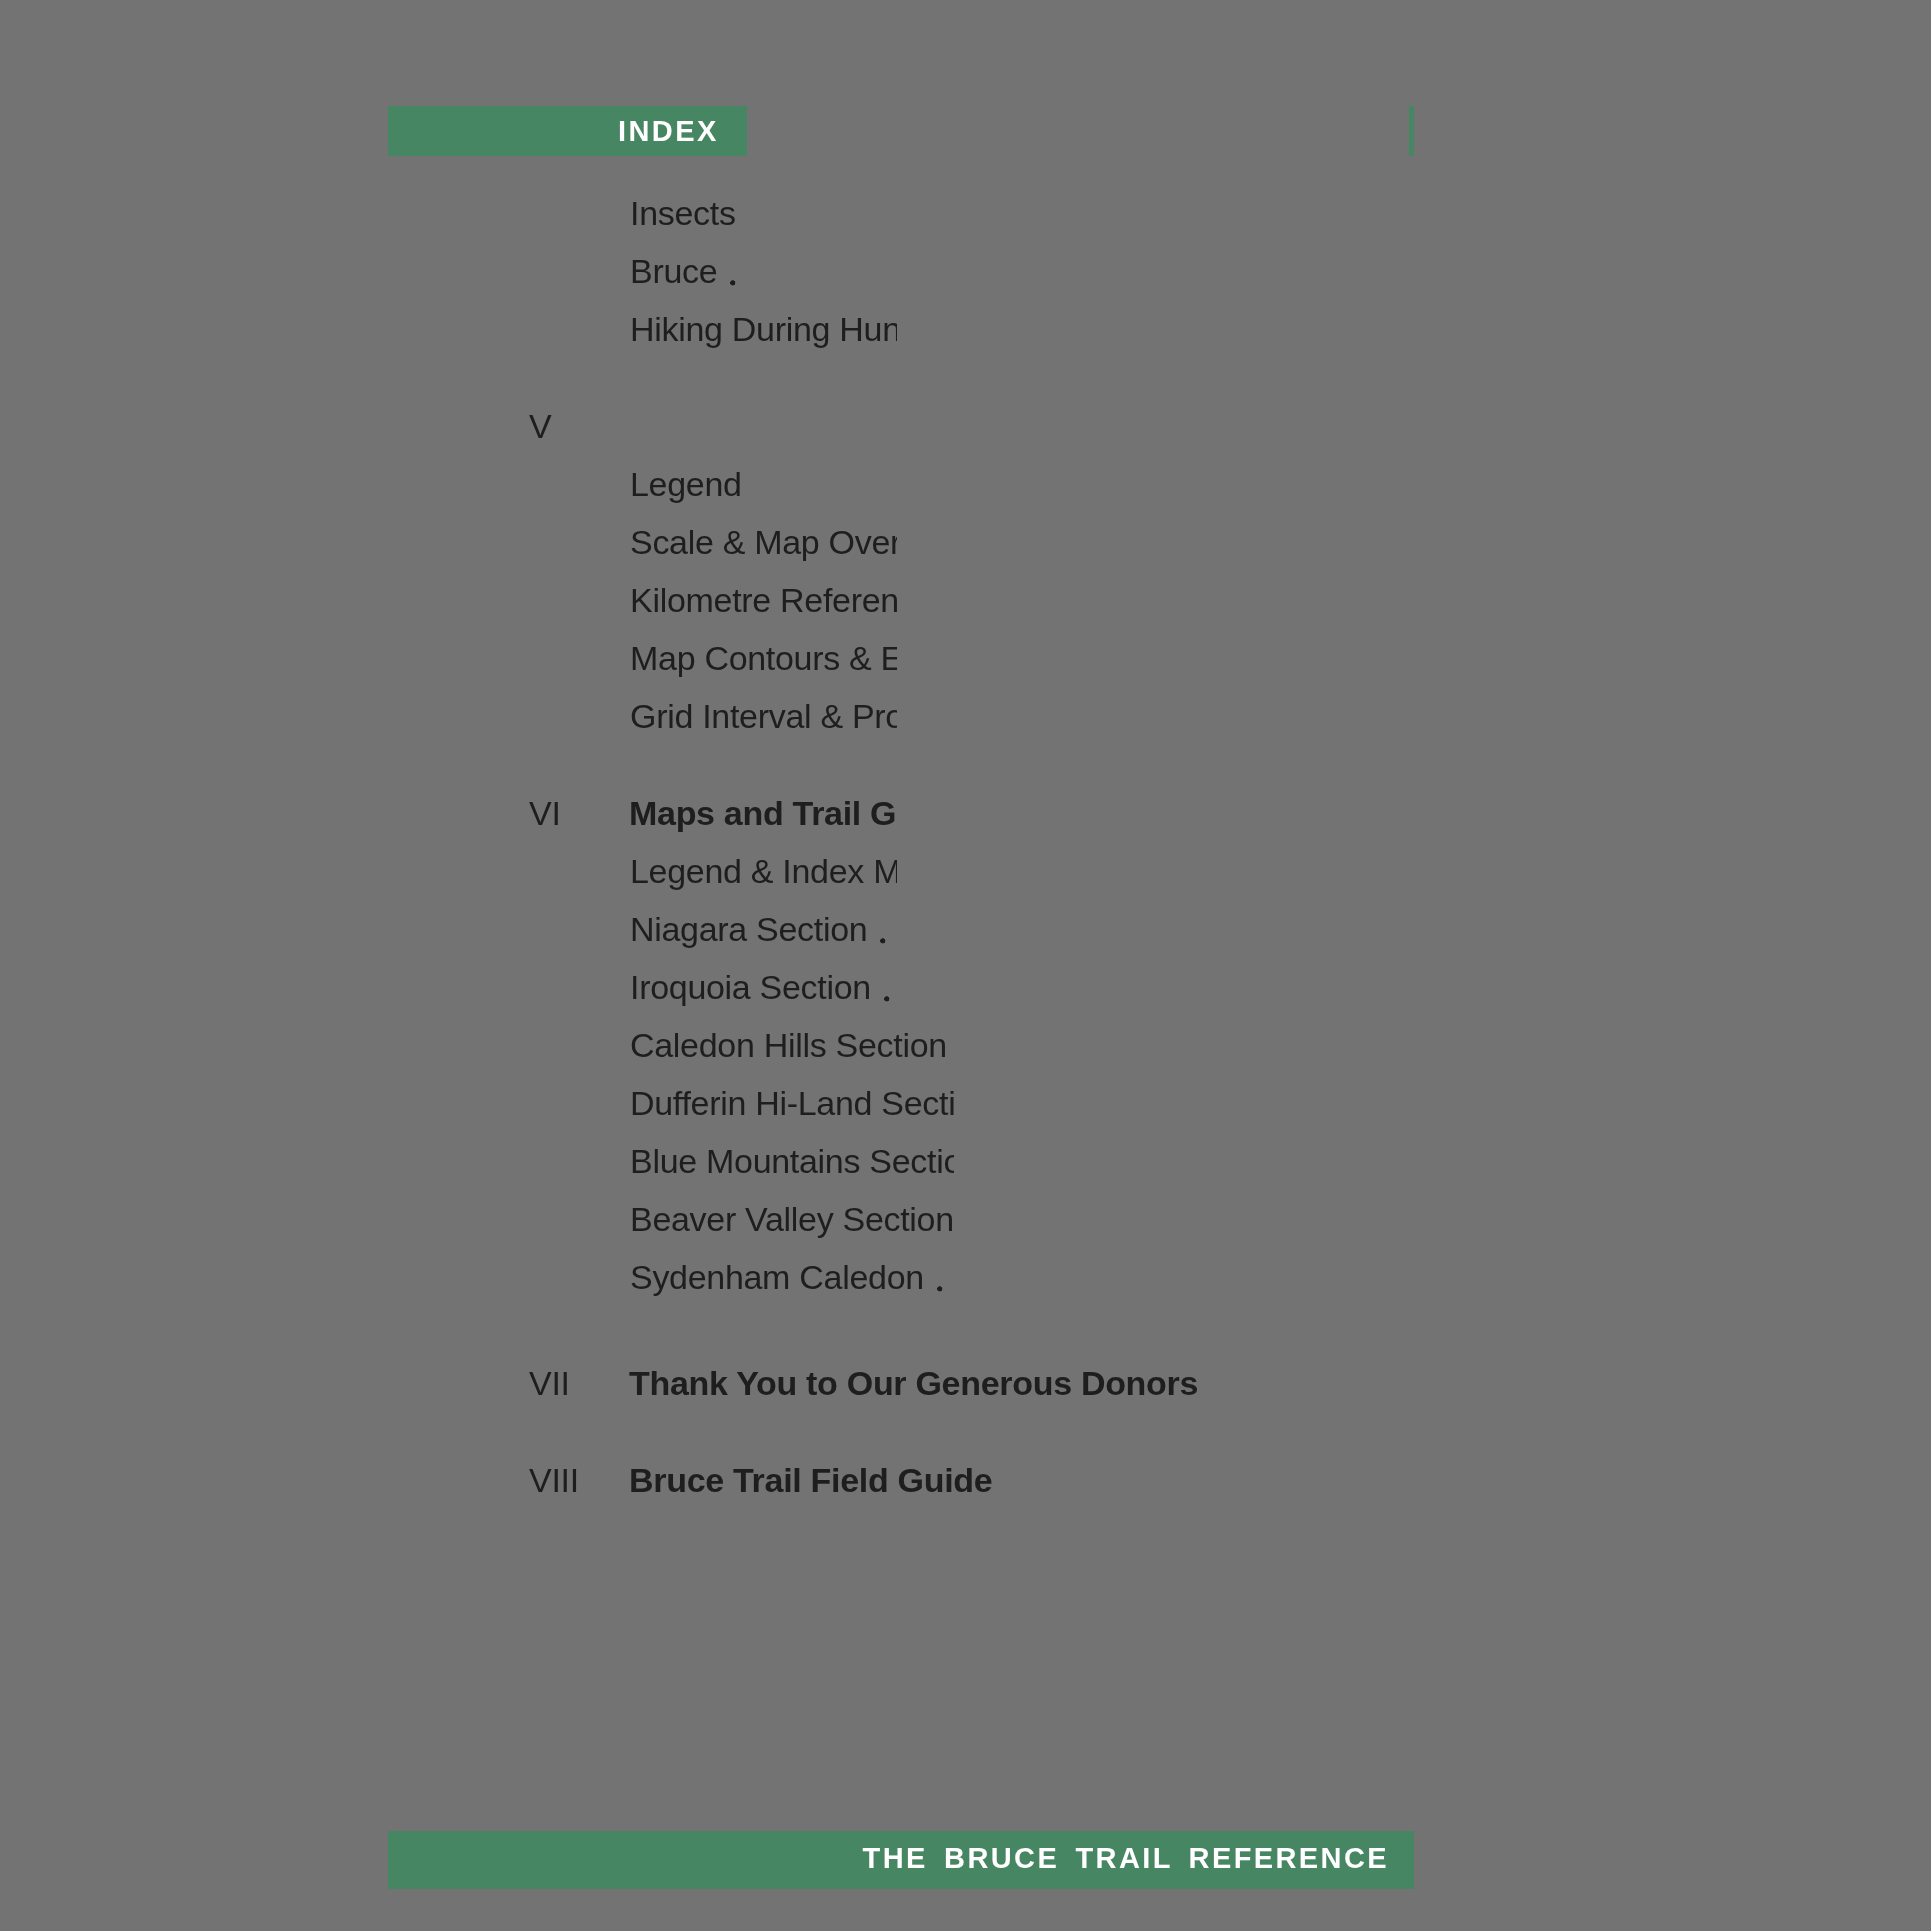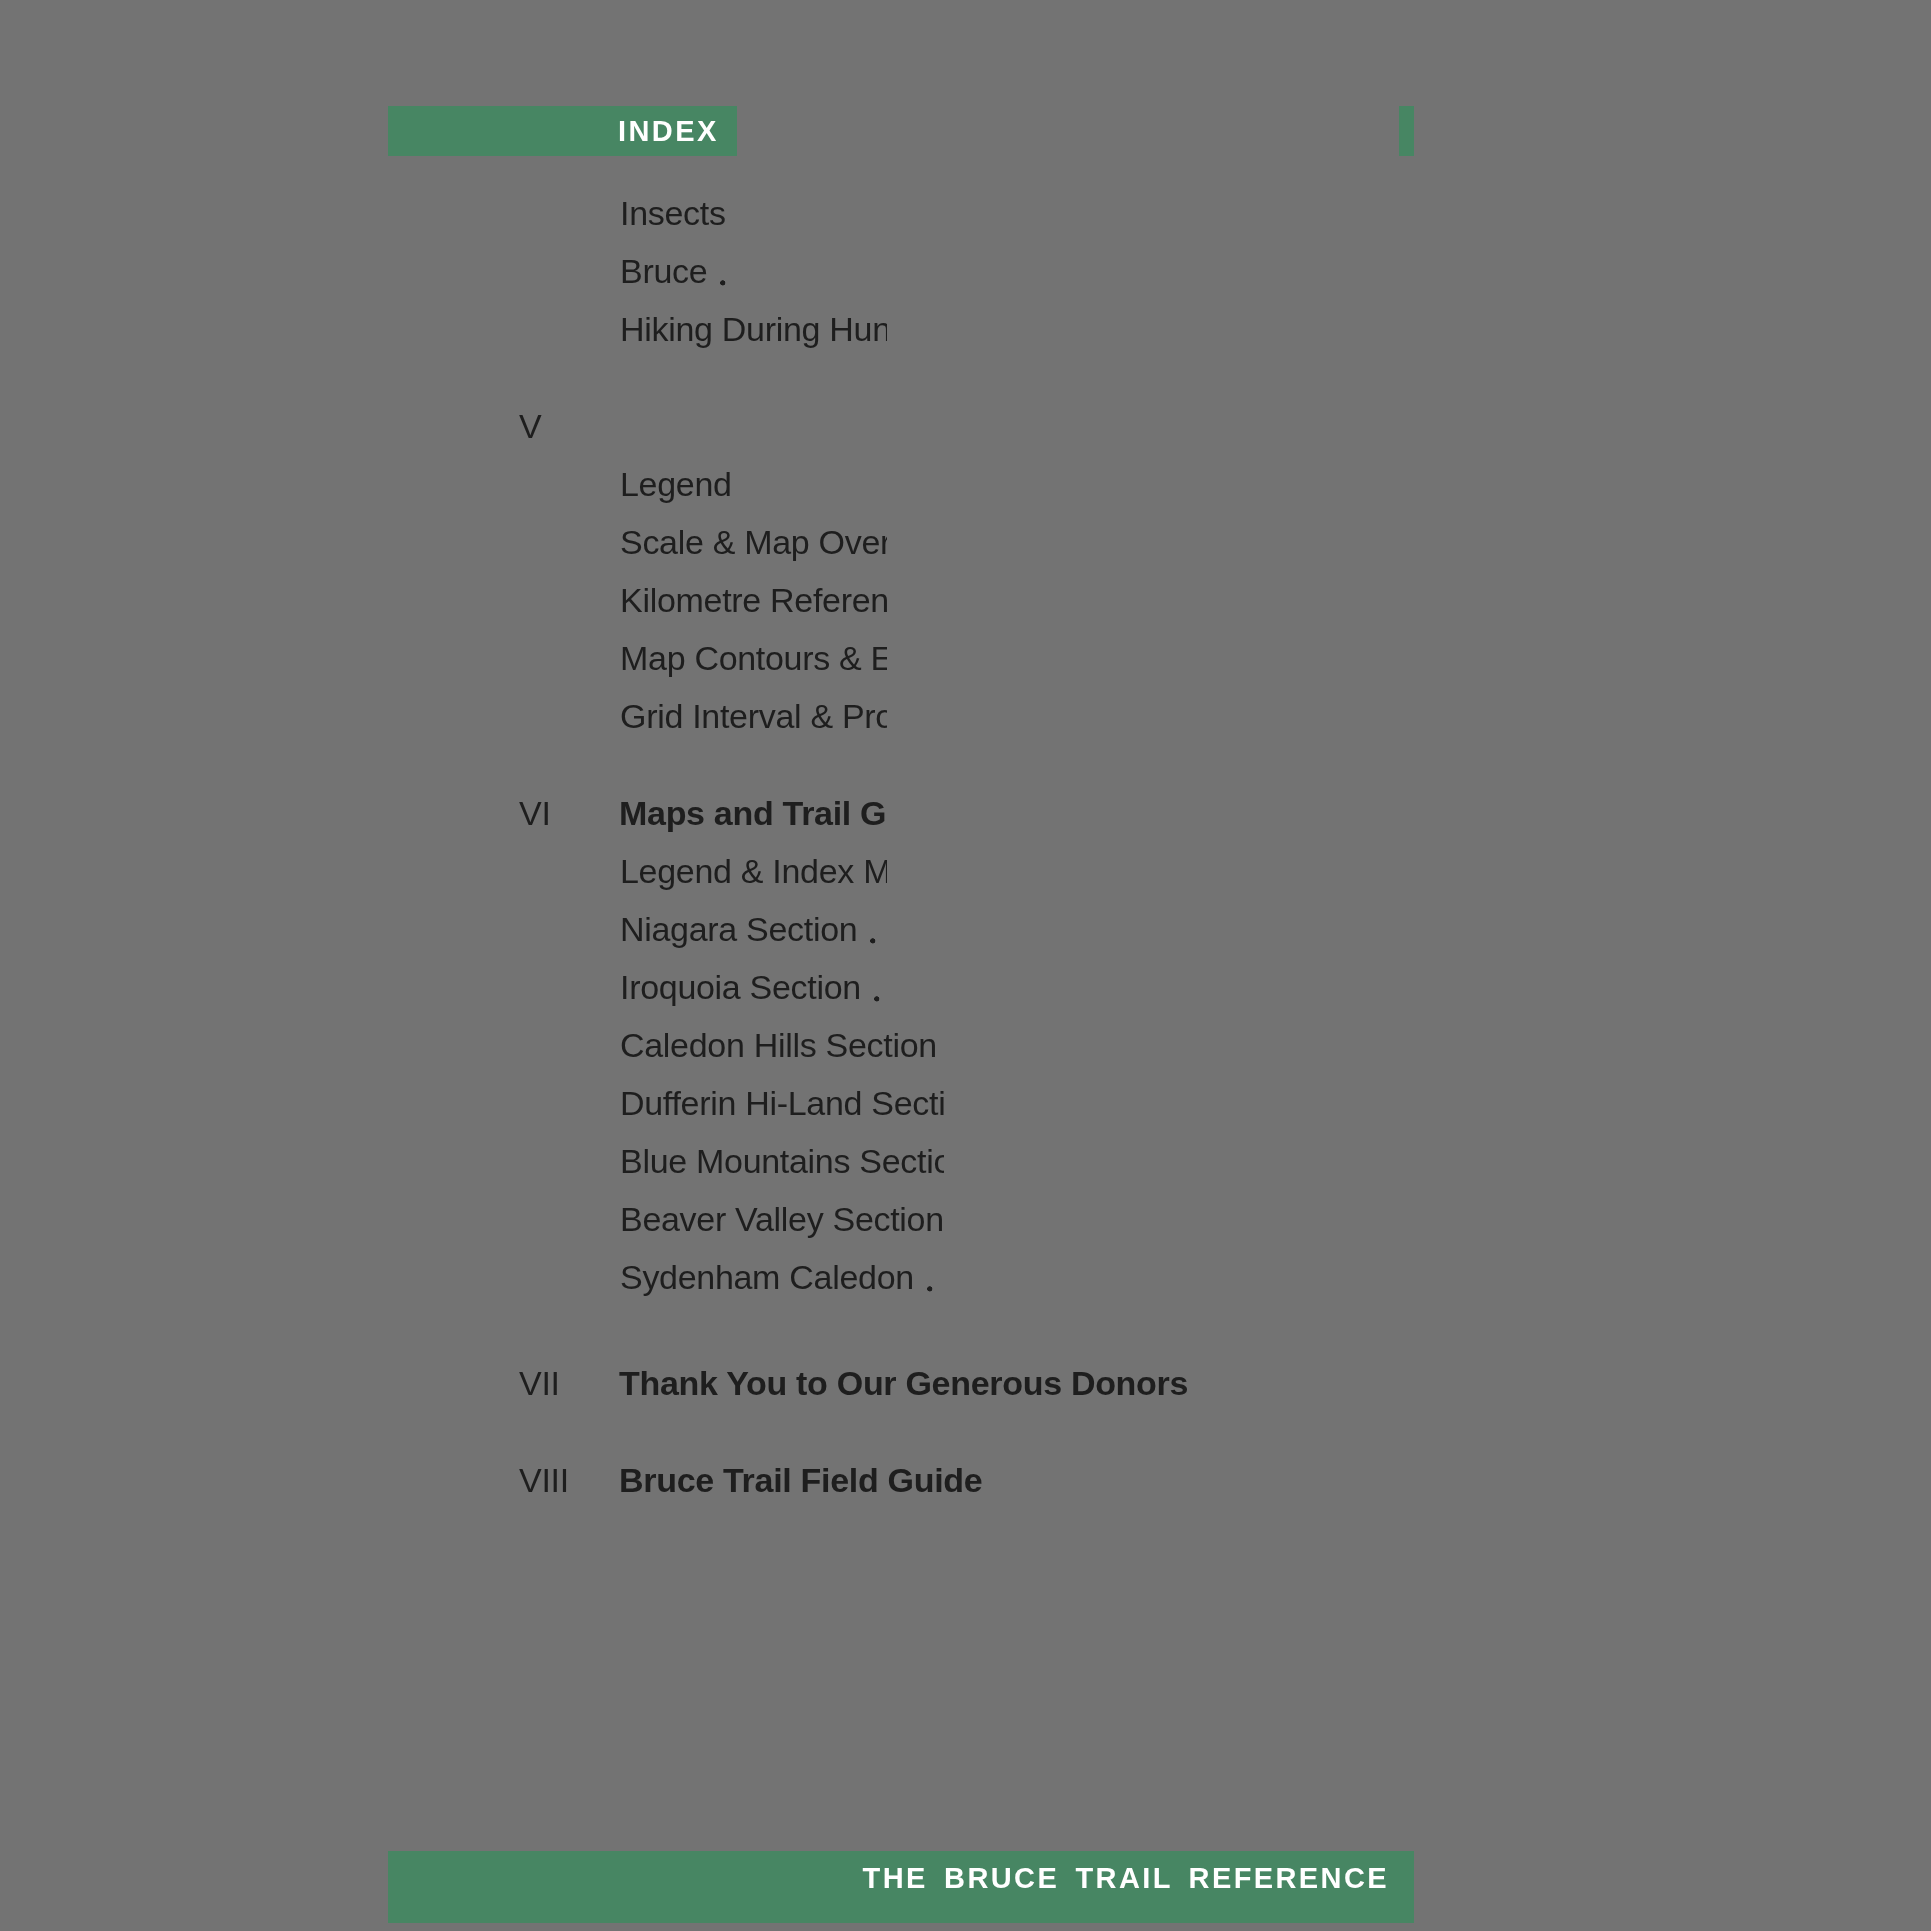--- a/index.html
+++ b/index.html
@@ -35,34 +35,33 @@
     top: 106px;
     height: 50px;
     line-height: 50px;
     font-size: 29px;
     letter-spacing: 2.4px;
     padding-left: 230px;
     box-sizing: border-box;
   }
   .footer-bar {
     top: 1831px;
-    height: 72px;
+    height: 58px;
     line-height: 54px;
     font-size: 29px;
     letter-spacing: 2.4px;
     word-spacing: 5.8px;
     text-align: right;
     padding-right: 25px;
     box-sizing: border-box;
-    margin-top: 20px;
   }
   .toc {
     position: absolute;
     top: 184px;
-    left: 2px;
+    left: 12px;
     width: 1026px;
     box-sizing: border-box;
   }
   .toc-row {
     display: flex;
     align-items: flex-end;
     height: 58px;
     font-size: 34px;
     letter-spacing: -0.3px;
     padding-right: 17.4px;

